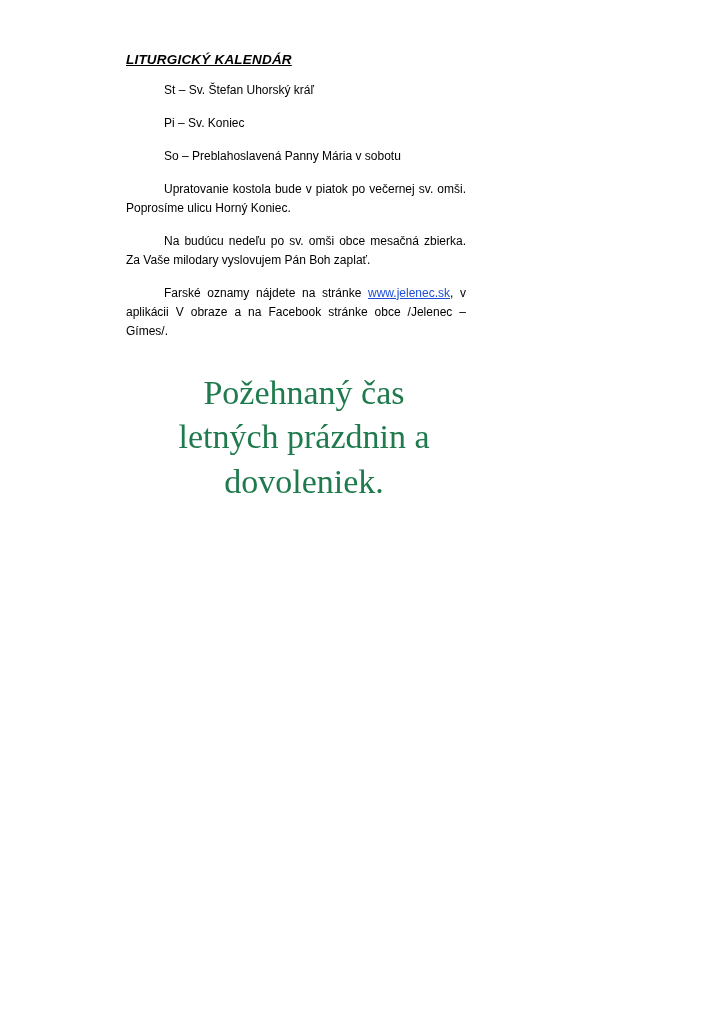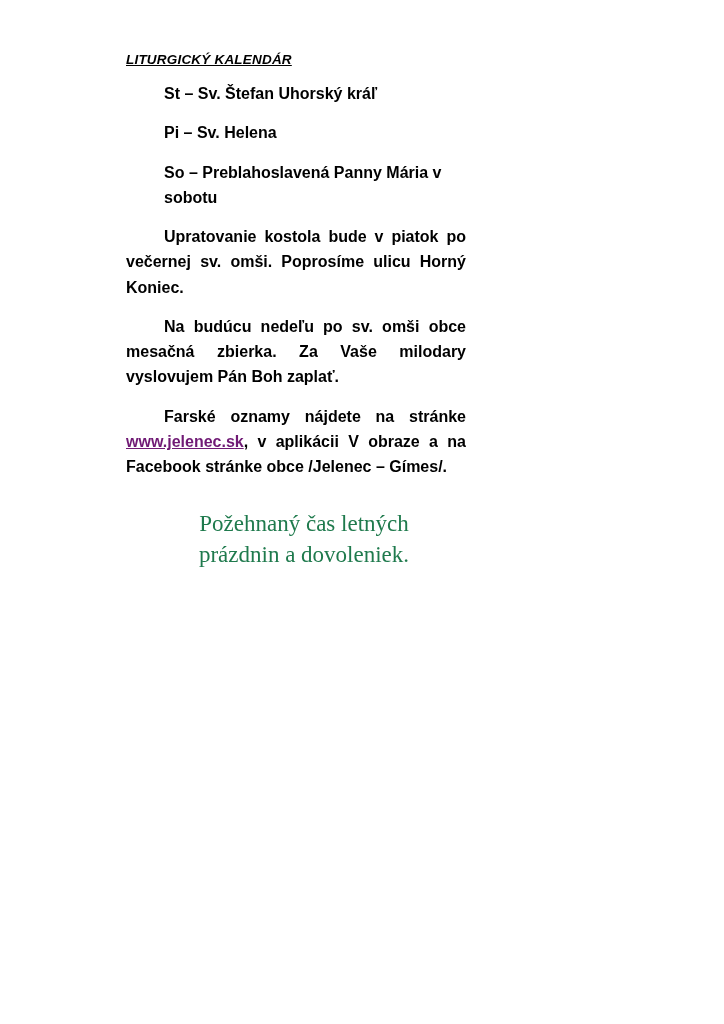--- a/index.html
+++ b/index.html
@@ -23,58 +23,58 @@
   }
   .doc-title {
     font-size: 13.5px;
     font-weight: bold;
     font-style: italic;
     text-decoration: underline;
     letter-spacing: 0.2px;
     margin: 0 0 14px 0;
   }
   .para {
-    font-size: 16px;
-    font-weight: bold;
+    font-size: 12px;
+    font-weight: normal;
     line-height: 1.58;
     margin: 0 16px 14px 0;
     text-align: justify;
   }
   .para.indent {
     text-indent: 38px;
   }
   .para.list-item {
     text-indent: 0;
     padding-left: 38px;
     text-align: left;
   }
   .link {
-    color: #701a75;
+    color: #1d4ed8;
     text-decoration: underline;
   }
   .closing {
     margin-top: 30px;
     text-align: center;
     color: #1f7a4d;
     font-family: "Liberation Serif", serif;
-    font-size: 23px;
+    font-size: 34px;
     line-height: 1.32;
     font-weight: normal;
     padding: 0 40px;
   }
 </style>
 </head>
 <body>
 
 <div class="page">
 
   <h1 class="doc-title">LITURGICKÝ KALENDÁR</h1>
 
   <p class="para list-item">St – Sv. Štefan Uhorský kráľ</p>
-  <p class="para list-item">Pi – Sv. Helena</p>
+  <p class="para list-item">Pi – Sv. Koniec</p>
   <p class="para list-item">So – Preblahoslavená Panny Mária v sobotu</p>
 
   <p class="para indent">Upratovanie kostola bude v piatok po večernej sv. omši. Poprosíme ulicu Horný Koniec.</p>
   <p class="para indent">Na budúcu nedeľu po sv. omši obce mesačná zbierka. Za Vaše milodary vyslovujem Pán Boh zaplať.</p>
 
   <p class="para indent"><span>Farské oznamy nájdete na stránke </span><a class="link" href="#">www.jelenec.sk</a><span>, v aplikácii V obraze a na Facebook stránke obce /Jelenec – Gímes/.</span></p>
 
   <div class="closing">Požehnaný čas letných prázdnin a dovoleniek.</div>
 
 </div>

